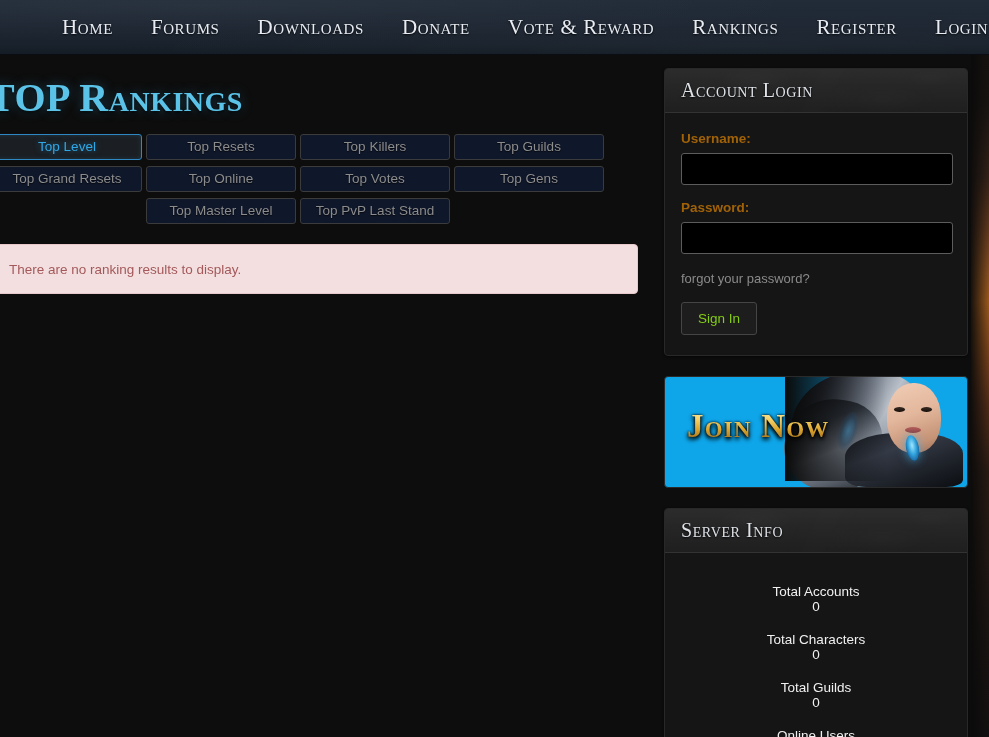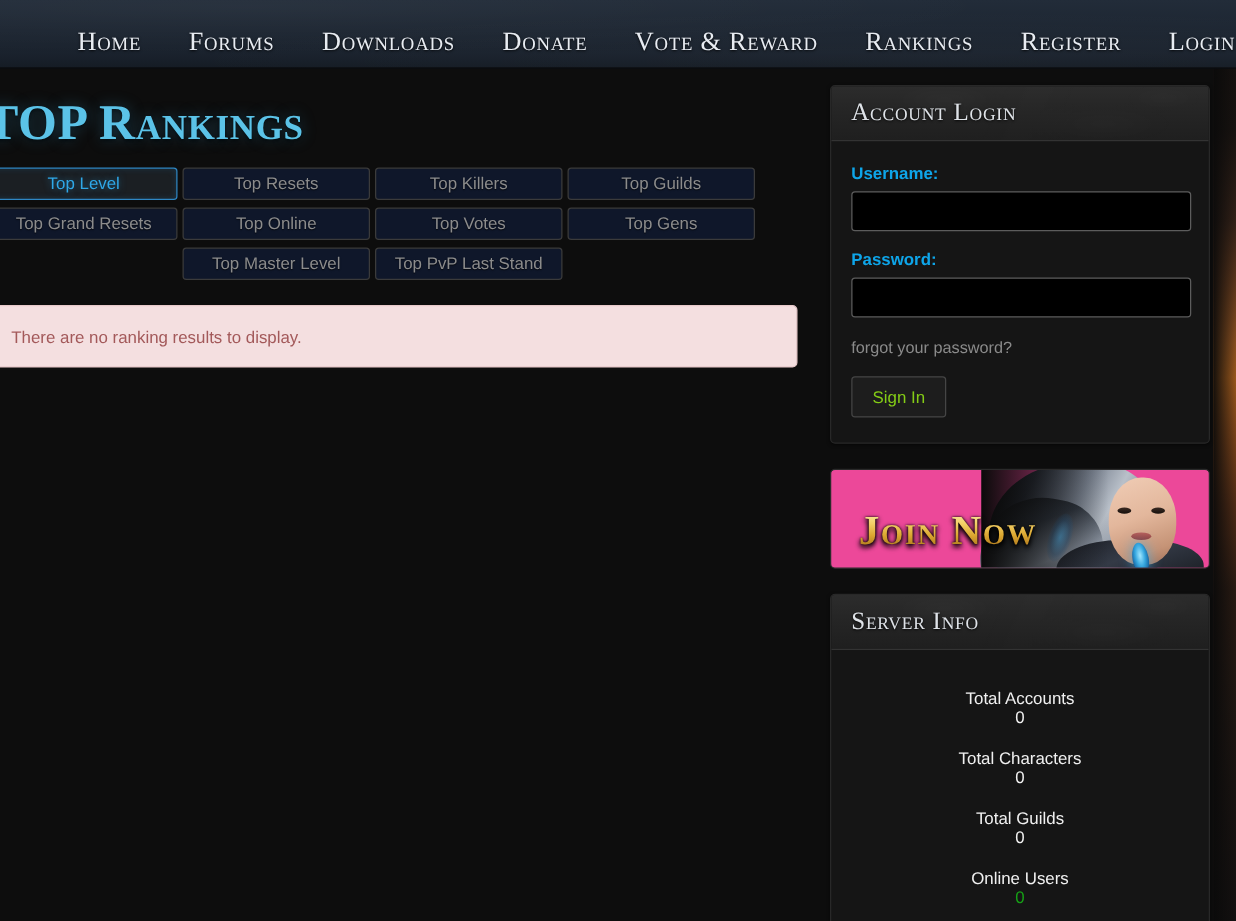--- a/index.html
+++ b/index.html
@@ -64,25 +64,25 @@
     position: absolute;
     inset: 0;
     background:
       radial-gradient(ellipse at 20% 10%, rgba(255,255,255,0.035), transparent 55%),
       radial-gradient(ellipse at 75% 90%, rgba(255,255,255,0.025), transparent 60%);
     pointer-events: none;
   }
   .nav-list {
     list-style: none;
     display: flex;
+    align-items: center;
     height: 55px;
     padding-left: 62px;
     position: relative;
     z-index: 2;
-    margin-top: 21px;
   }
   .nav-item {
     color: #e8ecf2;
     font-family: "Liberation Serif", serif;
     font-variant: small-caps;
     font-size: 21px;
     letter-spacing: 0.6px;
     white-space: nowrap;
     margin-right: 38px;
     cursor: pointer;
@@ -213,21 +213,21 @@
     letter-spacing: 0.6px;
     color: #dfe3e8;
     text-shadow: 0 1px 2px rgba(0,0,0,0.9);
   }
   .panel-body { padding: 18px 16px 20px 16px; }
 
   
   .field-label {
     font-size: 13.5px;
     font-weight: bold;
-    color: #0ea5e9;
+    color: #a16207;
     margin-bottom: 7px;
   }
   .text-input {
     display: block;
     width: 272px;
     height: 32px;
     background: #000000;
     border: 1px solid #5c5c5c;
     border-radius: 3px;
     color: #e0e0e0;
@@ -254,27 +254,27 @@
     color: #84cc16;
     font-size: 13.5px;
     font-family: "Liberation Sans", sans-serif;
     padding: 8px 16px;
     cursor: pointer;
   }
 
   
   #join-banner {
     position: relative;
-    height: 80px;
+    height: 112px;
     border: 1px solid #2a2a2a;
     border-radius: 4px;
     overflow: hidden;
     margin-bottom: 20px;
     cursor: pointer;
-    background: #ec4899;
+    background: #0ea5e9;
   }
   .banner-art {
     position: absolute;
     top: 0; right: 0;
     width: 182px;
     height: 104px;
   }
   .banner-art .hair {
     position: absolute;
     top: -6px; left: 6px;

